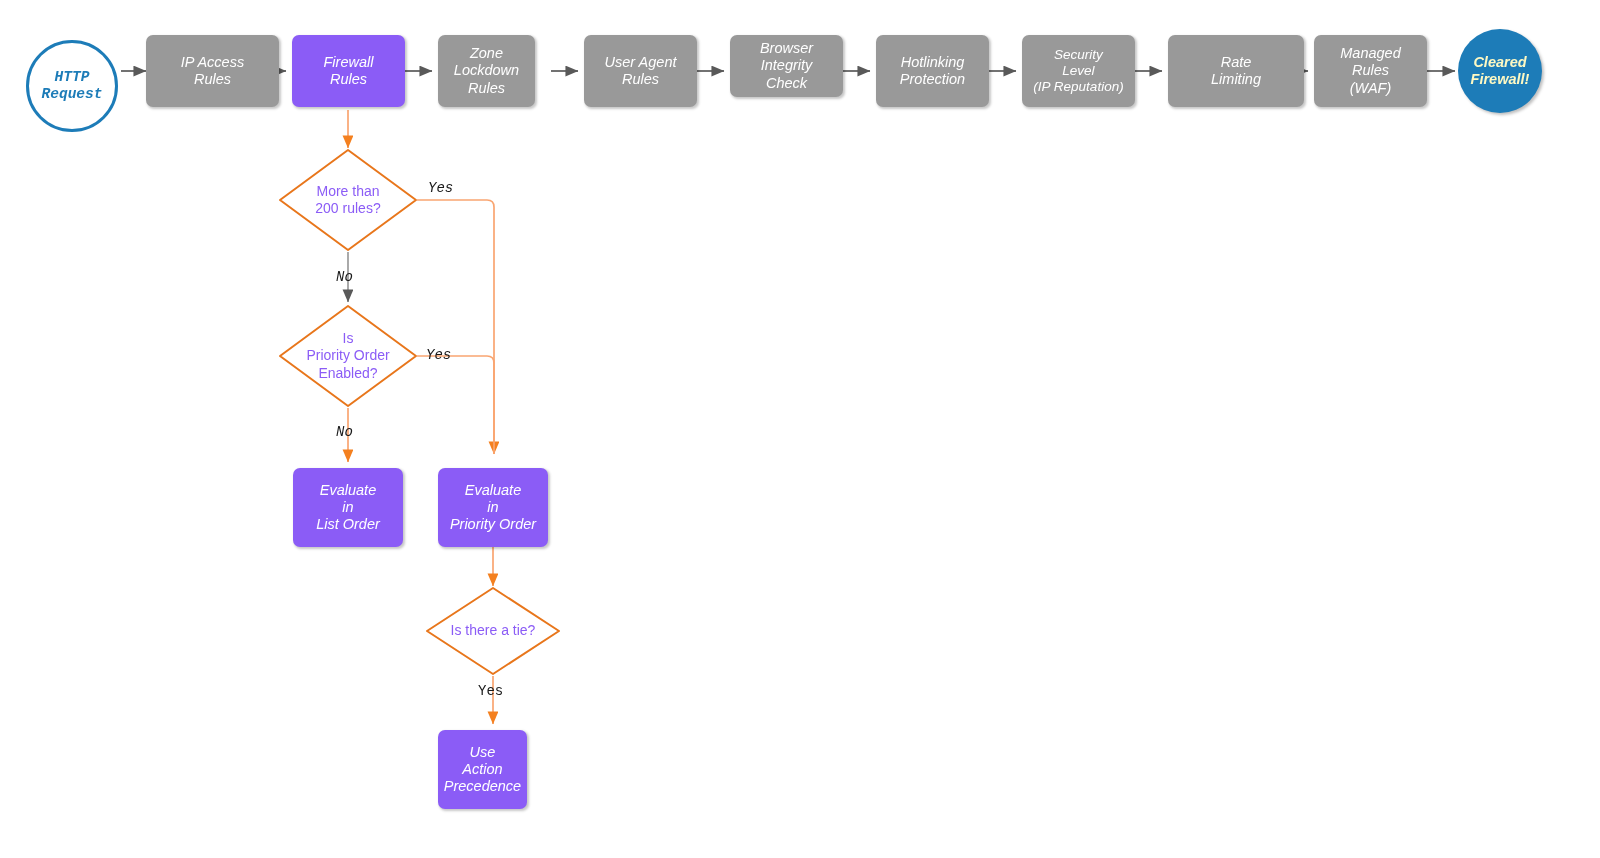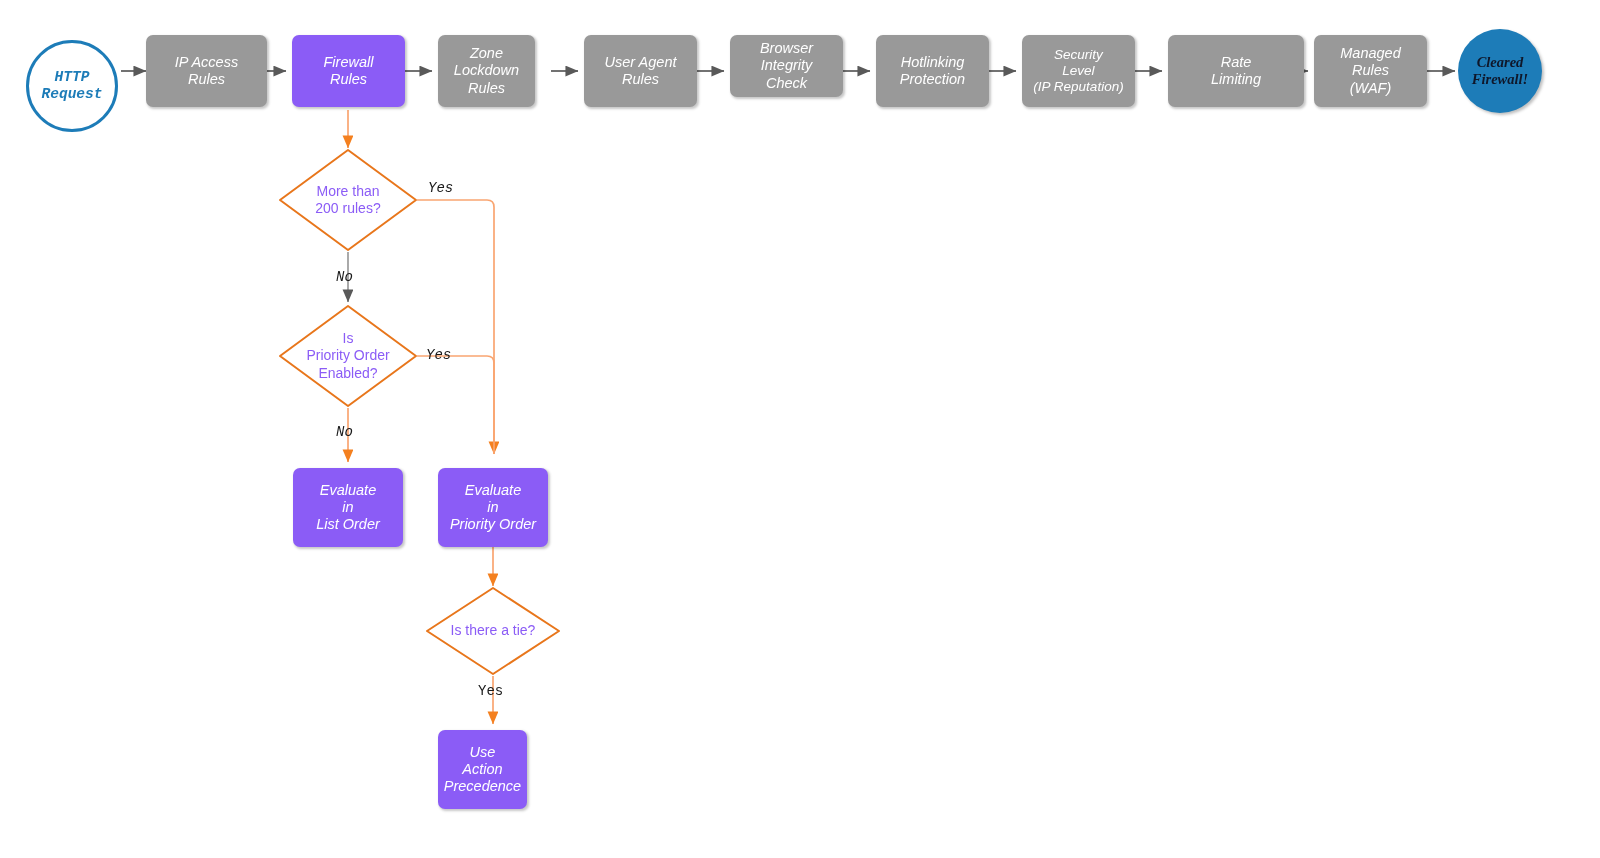--- a/index.html
+++ b/index.html
@@ -58,23 +58,22 @@
     font-weight: bold;
     line-height: 1.2;
   }
   .terminator.start {
     background: #ffffff;
     border: 3.5px solid #1D7CB8;
     color: #1D7CB8;
   }
   .terminator.end {
     background: #1D7CB8;
-    color: #0f172a;
+    color: #fef9c3;
     box-shadow: 2px 2px 3px rgba(0,0,0,0.25);
-    font-family: Liberation Serif, serif;
   }
 
   .diamond-wrap {
     position: absolute;
   }
   .diamond-wrap svg {
     position: absolute;
     left: 0;
     top: 0;
     overflow: visible;
@@ -151,21 +150,21 @@
     
     <line x1="493" y1="547" x2="493" y2="586" stroke="#F9A571" stroke-width="1.7" fill="none" marker-end="url(#arrOrange)"></line>
 
      Use Action Precedence --&gt;
     <line x1="493" y1="676" x2="493" y2="724" stroke="#F9A571" stroke-width="1.7" fill="none" marker-end="url(#arrOrange)"></line>
   </svg>
 
   <div class="node terminator start" style="left:26px; top:40px; width:92px; height:92px;font-family:Liberation Mono, monospace;">HTTP
 Request</div>
 
-  <div class="node proc gray" style="left:146px; top:35px; width:121px; height:72px;">IP Access
+  <div class="node proc gray" style="left:146px; top:35px; width:133px; height:72px;">IP Access
 Rules</div>
 
   <div class="node proc orange" style="left:292px; top:35px; width:113px; height:72px;">Firewall
 Rules</div>
 
   <div class="node proc gray" style="left:438px; top:35px; width:97px; height:72px;">Zone
 Lockdown
 Rules</div>
 
   <div class="node proc gray" style="left:584px; top:35px; width:113px; height:72px;">User Agent

